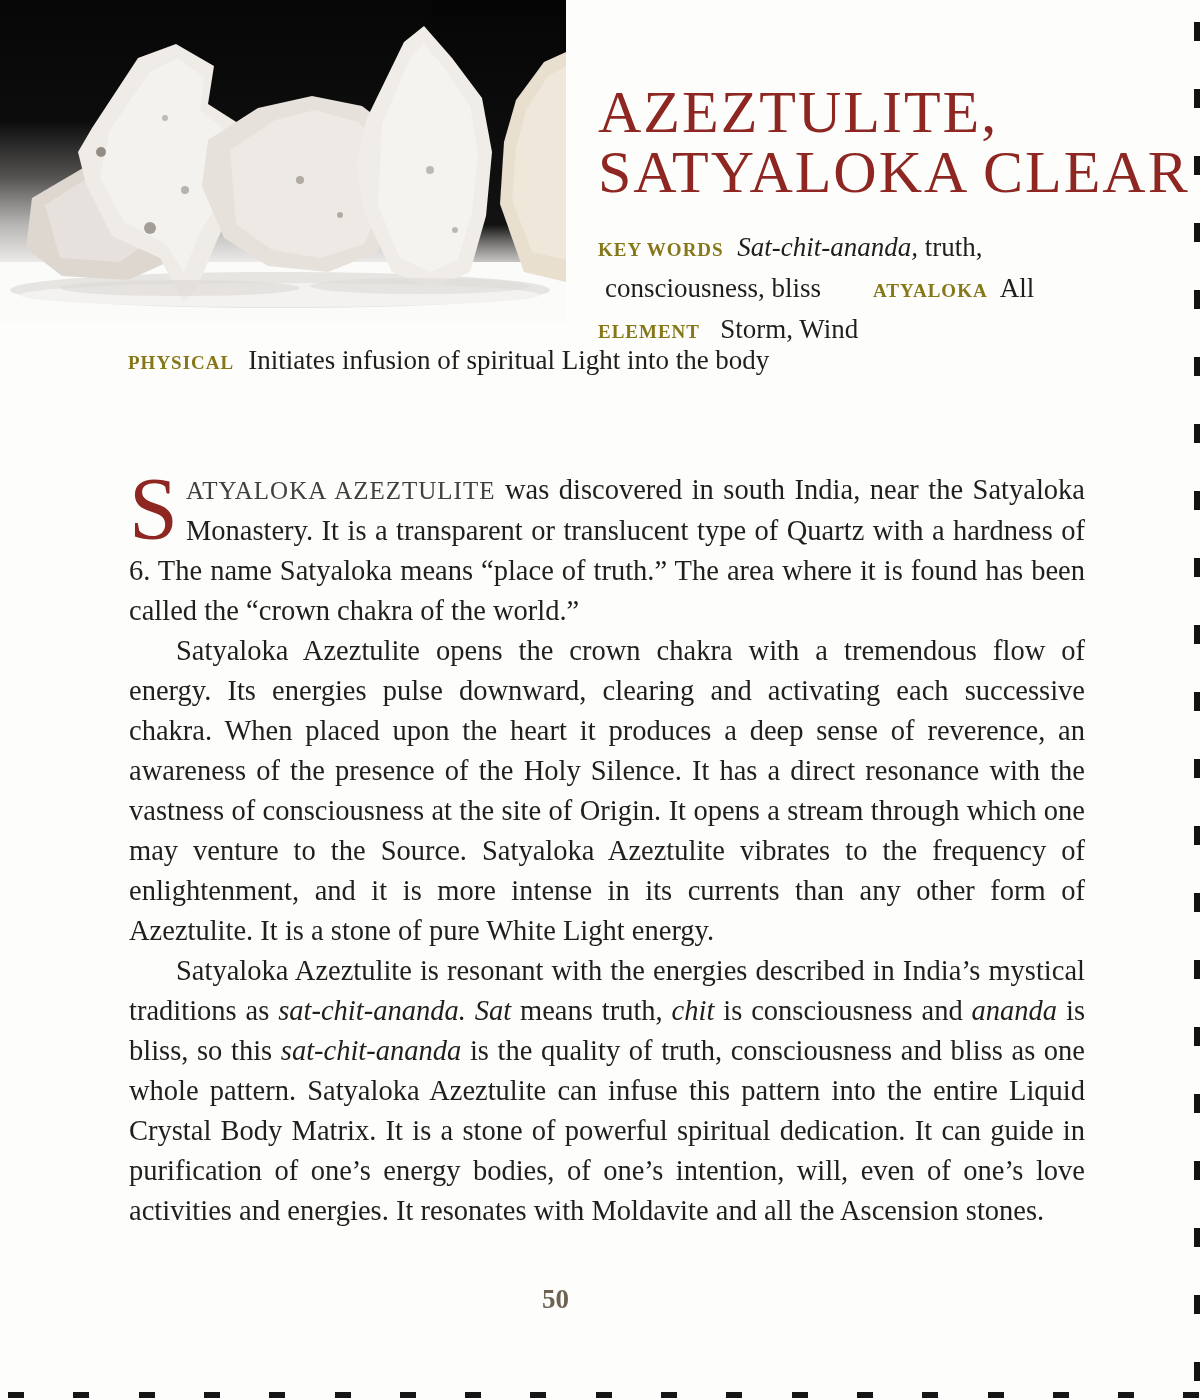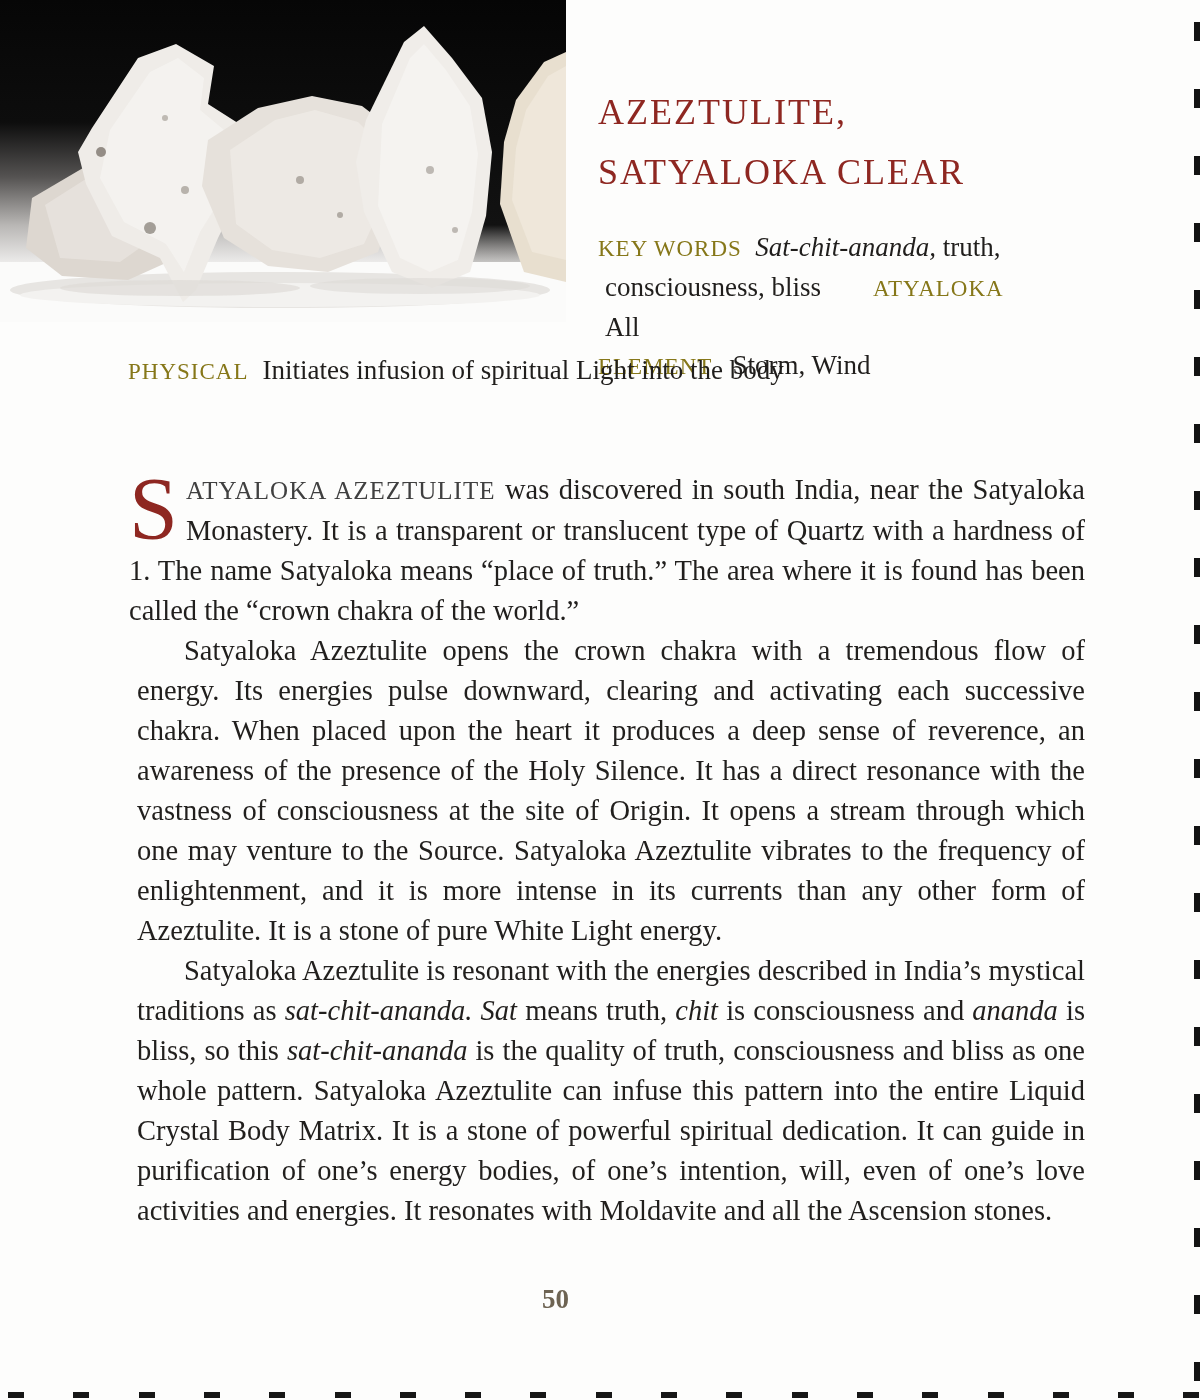--- a/index.html
+++ b/index.html
@@ -16,53 +16,53 @@
   
   .photo {
     position: absolute; left: 0; top: 0;
     width: 566px; height: 322px;
   }
   .photo svg { display: block; width: 100%; height: 100%; }
 
   
   .title {
     position: absolute; left: 598px; top: 82px;
-    font-size: 36px; line-height: 60px;
+    font-size: 60px; line-height: 60px;
     letter-spacing: 2px;
     font-weight: 400;
     color: #8e2721;
   }
 
   
   .attrs-right {
     position: absolute; left: 598px; top: 228px; width: 440px;
     font-size: 27px; line-height: 38px; color: #201e1c;
   }
   .attrs-right .line2 { padding-left: 7px; }
   .label {
-    color: #867719; font-weight: normal;
-    font-size: 23px; letter-spacing: 1px;
+    color: #867719; font-weight: bold;
+    font-size: 19px; letter-spacing: 1px;
   }
   .gap-wide { display: inline-block; width: 52px; }
 
   
   .attrs-full {
-    position: absolute; left: 128px; top: 351px; width: 990px;
+    position: absolute; left: 128px; top: 341px; width: 990px;
     font-size: 27px; line-height: 39.5px; color: #201e1c;
   }
   .attrs-full .label { margin-right: 14px; }
 
   
   .body-text {
     position: absolute; left: 129px; top: 470px; width: 956px;
     font-size: 28.5px; line-height: 40px;
     text-align: justify; color: #211f1d;
   }
   .body-text p { margin: 0; }
-  .body-text p.indented { text-indent: 47px; margin-left: 8px; }
+  .body-text p.indented { text-indent: 47px; }
   .dropcap {
     float: left;
     font-size: 88px; line-height: 70px;
     padding: 4px 8px 0 0;
     color: #8e2721;
   }
   .leadin {
     color: #404040;
     font-size: 25px; letter-spacing: 1px;
   }
@@ -157,21 +157,21 @@
     <div><span class="label">KEY WORDS</span>&nbsp; <i>Sat-chit-ananda,</i><span> truth,</span></div>
     <div class="line2"><span>consciousness, bliss</span><span class="gap-wide"></span><span class="label">ATYALOKA</span>&nbsp; <span>All</span></div>
     <div><span class="label">ELEMENT</span>&nbsp;&nbsp; <span>Storm, Wind</span></div>
   </div>
 
   <div class="attrs-full">
     <div><span class="label">PHYSICAL</span><span>Initiates infusion of spiritual Light into the body</span></div>
   </div>
 
   <div class="body-text">
-    <p><span class="dropcap">S</span><span class="leadin">ATYALOKA AZEZTULITE</span><span> was discovered in south India, near the Satyaloka Monastery. It is a transparent or translucent type of Quartz with a hardness of 1. The name Satyaloka means “place of truth.” The area where it is found has been called the “crown chakra of the world.”</span></p>
+    <p><span class="dropcap">S</span><span class="leadin">ATYALOKA AZEZTULITE</span><span> was discovered in south India, near the Satyaloka Monastery. It is a transparent or translucent type of Quartz with a hardness of 6. The name Satyaloka means “place of truth.” The area where it is found has been called the “crown chakra of the world.”</span></p>
     <p class="indented">Satyaloka Azeztulite opens the crown chakra with a tremendous flow of energy. Its energies pulse downward, clearing and activating each successive chakra. When placed upon the heart it produces a deep sense of reverence, an awareness of the presence of the Holy Silence. It has a direct resonance with the vastness of consciousness at the site of Origin. It opens a stream through which one may venture to the Source. Satyaloka Azeztulite vibrates to the frequency of enlightenment, and it is more intense in its currents than any other form of Azeztulite. It is a stone of pure White Light energy.</p>
     <p class="indented"><span>Satyaloka Azeztulite is resonant with the energies described in India’s mystical traditions as </span><i>sat-chit-ananda.</i><span> </span><i>Sat</i><span> means truth, </span><i>chit</i><span> is consciousness and </span><i>ananda</i><span> is bliss, so this </span><i>sat-chit-ananda</i><span> is the quality of truth, consciousness and bliss as one whole pattern. Satyaloka Azeztulite can infuse this pattern into the entire Liquid Crystal Body Matrix. It is a stone of powerful spiritual dedication. It can guide in purification of one’s energy bodies, of one’s intention, will, even of one’s love activities and energies. It resonates with Moldavite and all the Ascension stones.</span></p>
   </div>
 
   <div class="pagenum">50</div>
 
 <div class="edge-mark-right" style="top: 22px;"></div>
     <div class="edge-mark-right" style="top: 89px;"></div>
     <div class="edge-mark-right" style="top: 156px;"></div>
     <div class="edge-mark-right" style="top: 223px;"></div>

